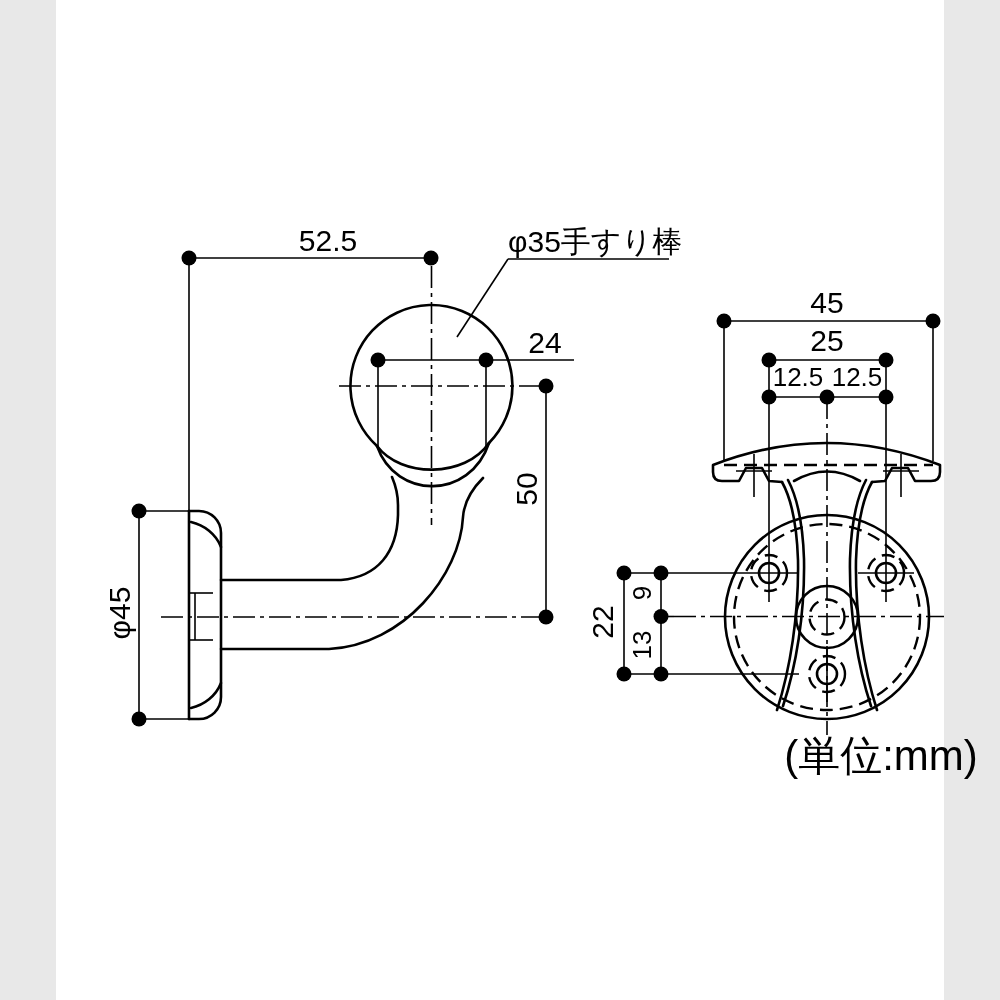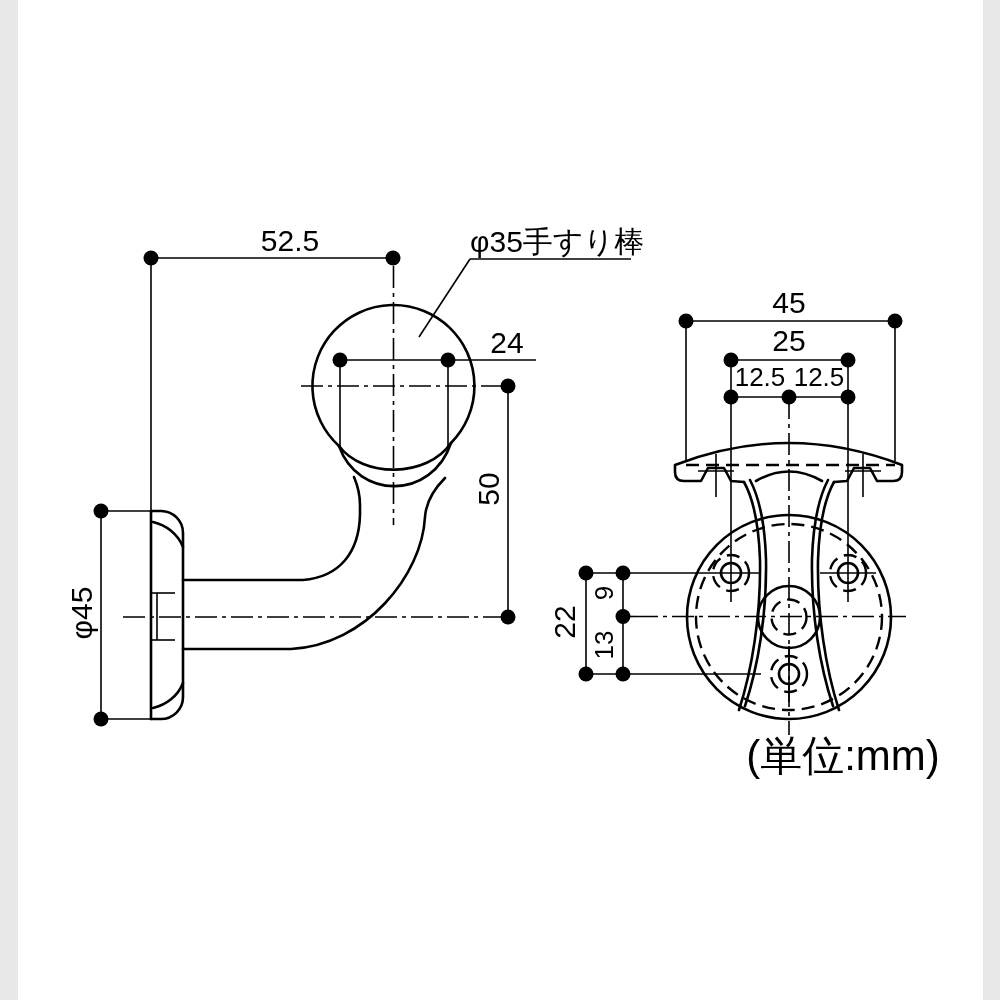--- a/index.html
+++ b/index.html
@@ -1,16 +1,16 @@
 <!DOCTYPE html>
 <html><head>
 <meta charset="utf-8">
 <style>
   html,body{margin:0;padding:0;background:#e8e8e8;}
-  .stage{width:965px;height:1000px;background:#ffffff;position:relative;margin:0 auto;
+  .stage{width:888px;height:1000px;background:#ffffff;position:relative;margin:0 auto;
          font-family:"Liberation Sans","DejaVu Sans",sans-serif;}
   svg{display:block;}
   .outline{fill:none;stroke:#000;stroke-width:2.6;stroke-linecap:round;stroke-linejoin:round;}
   .thin{fill:none;stroke:#000;stroke-width:1.6;stroke-linecap:butt;}
   .hiddenline{fill:none;stroke:#000;stroke-width:2.4;stroke-dasharray:13 7;stroke-linecap:butt;}
   .centerline{fill:none;stroke:#000;stroke-width:1.6;stroke-dasharray:22 5 4 5;stroke-linecap:butt;}
   .dot{fill:#000;stroke:none;}
   .dimtext{fill:#000;font-size:30px;text-anchor:middle;}
   .dimtext-sm{fill:#000;font-size:26px;text-anchor:middle;}
   .labeltext{fill:#000;font-size:30px;text-anchor:start;}

